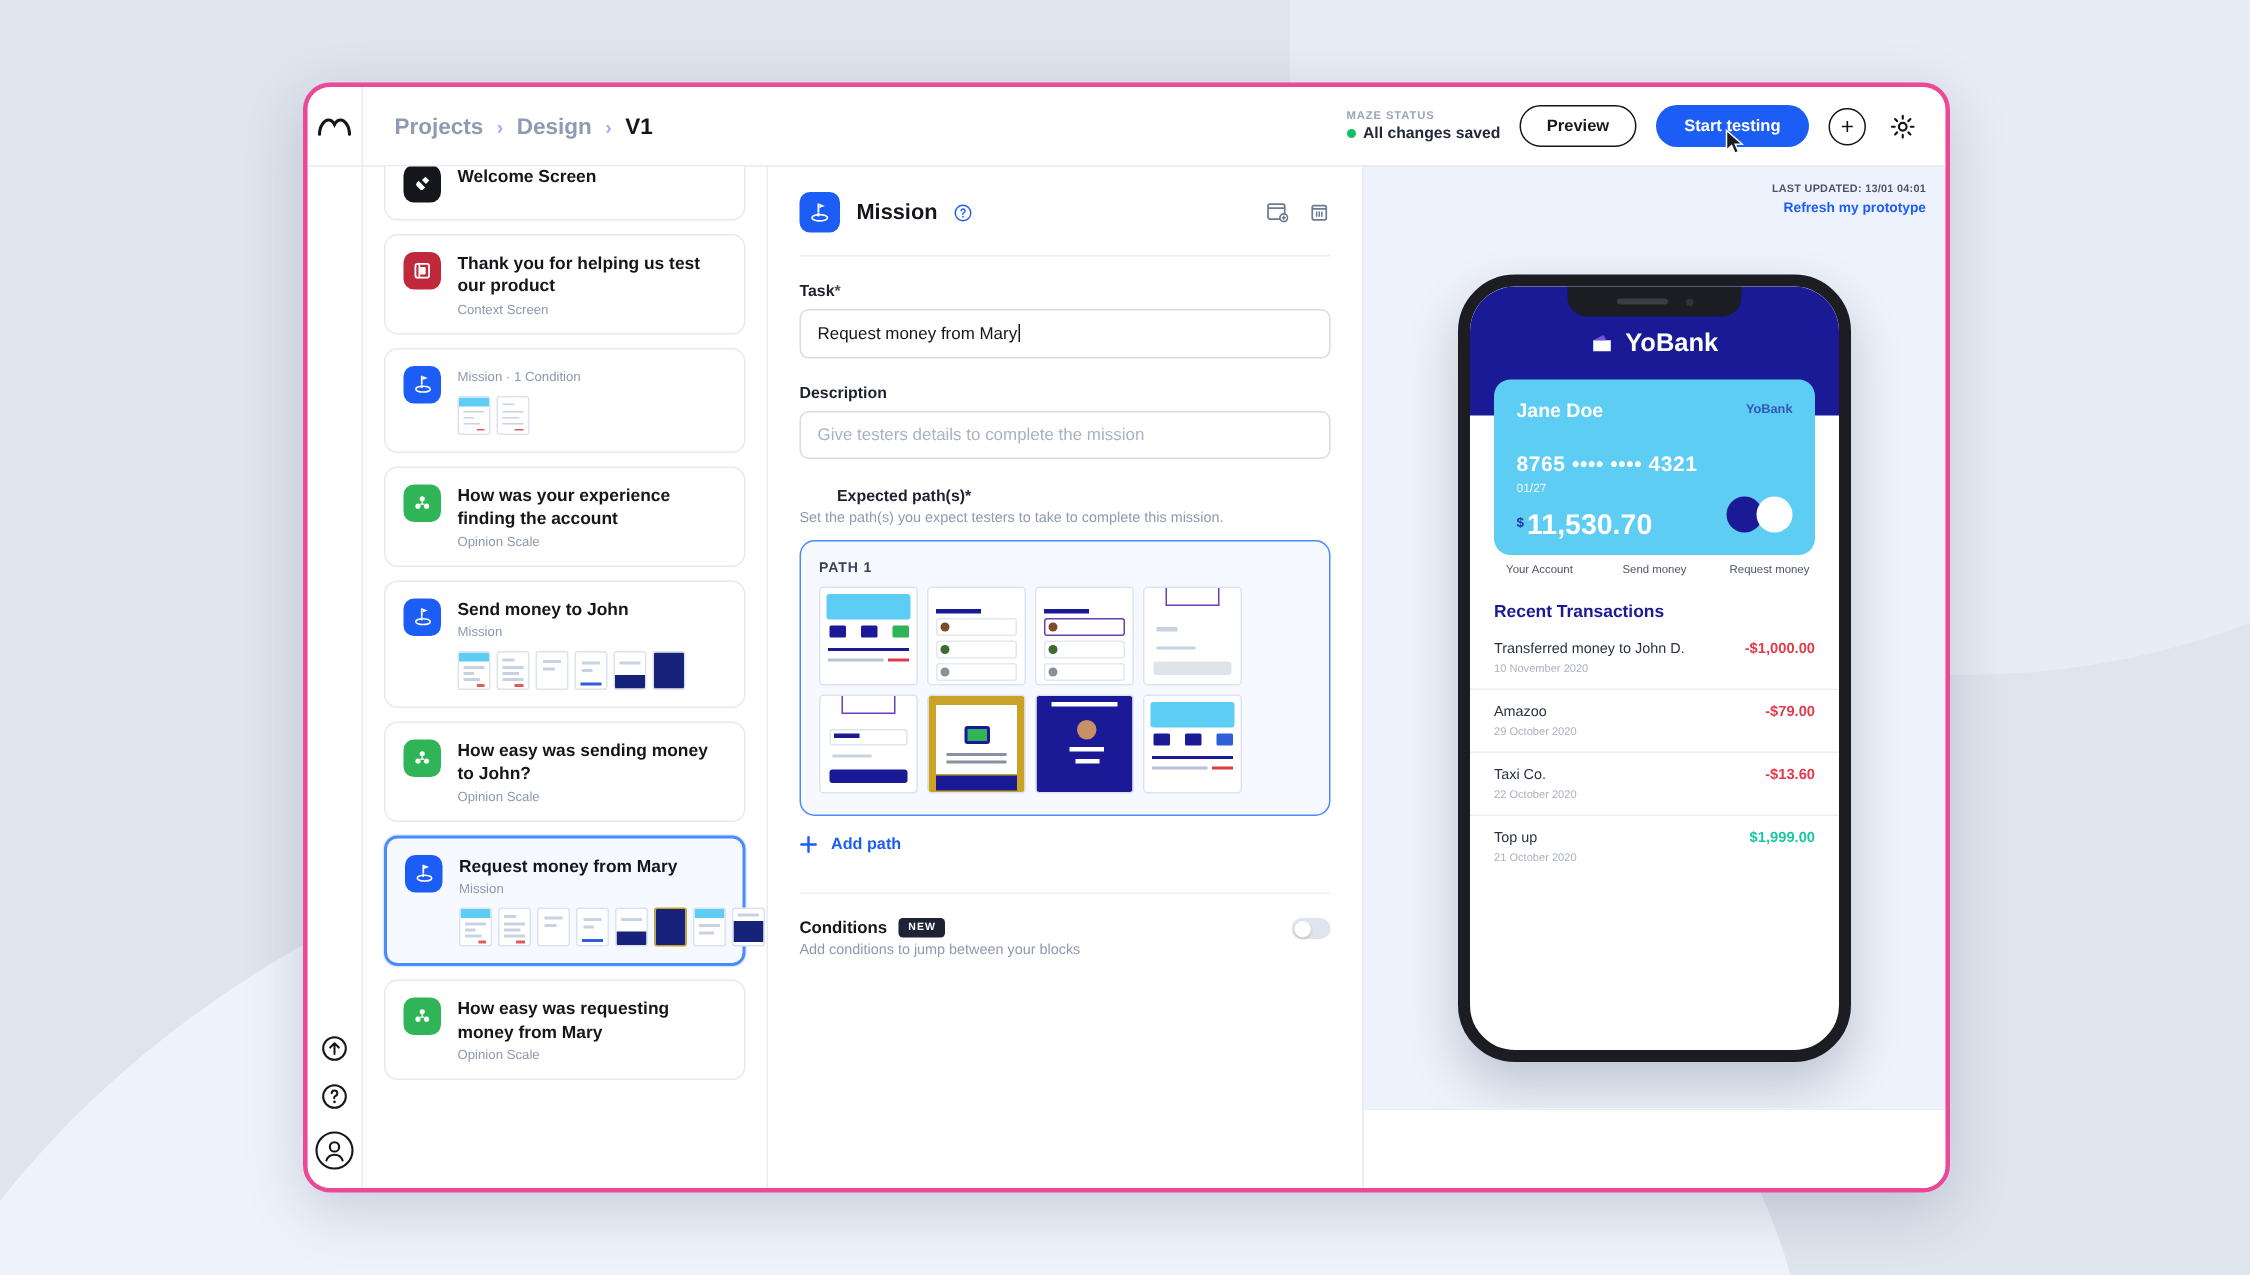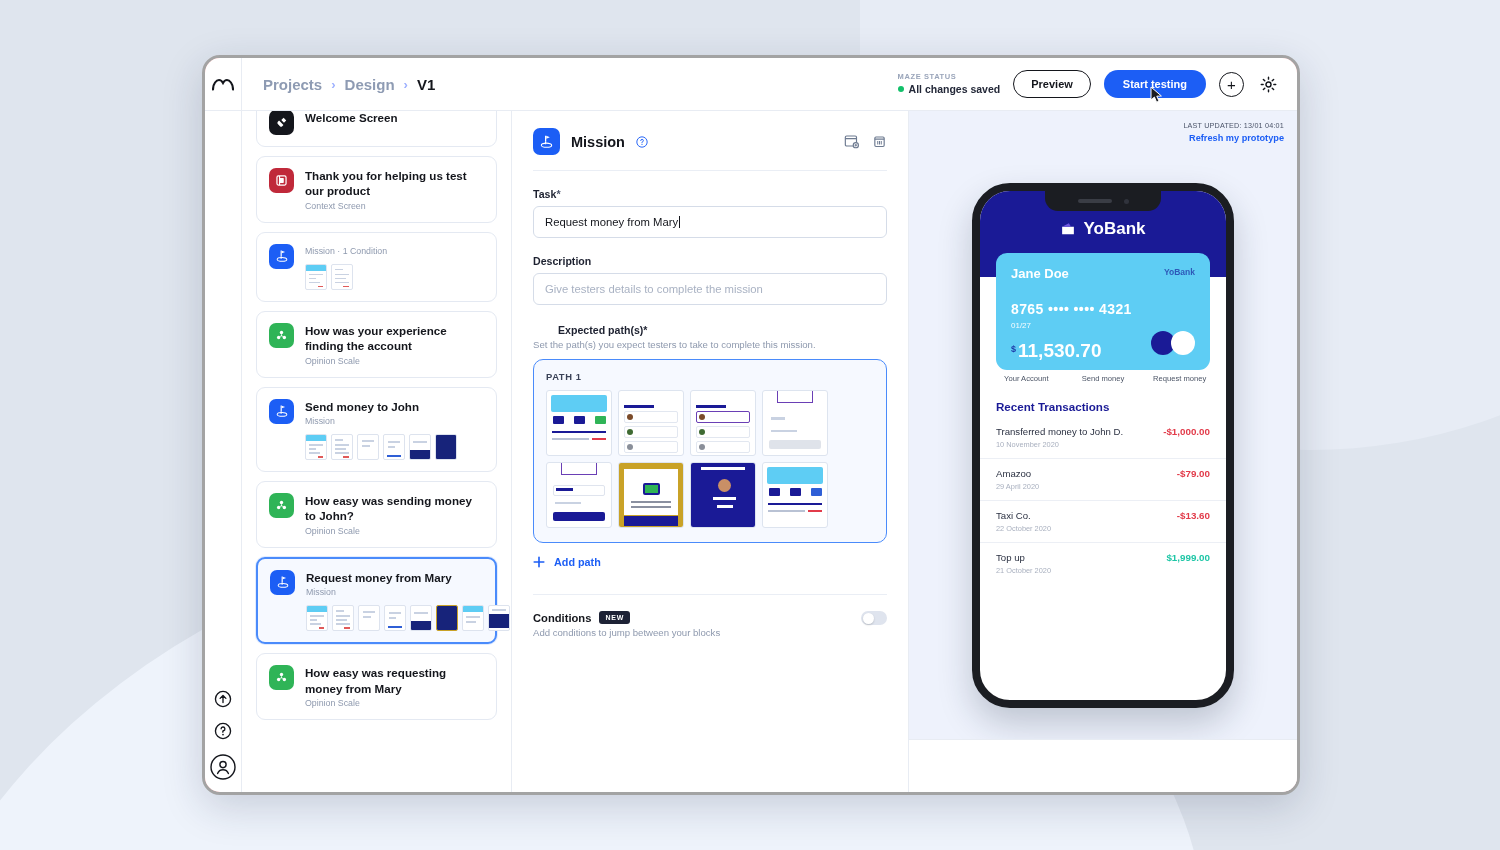--- a/index.html
+++ b/index.html
@@ -21,21 +21,21 @@
     position: absolute; right: -260px; top: -170px;
     width: 900px; height: 620px;
     background: #e7ecf5;
     border-radius: 0 0 50% 50% / 0 0 60% 60%;
   }
   
   .window {
     position: absolute; left: 202px; top: 55px;
     width: 1098px; height: 740px;
     background: #fca5a5;
-    border: 3px solid #a3a3a3;
+    border: 3px solid #ec4899;
     border-radius: 18px;
     overflow: hidden;
     display: flex; flex-direction: column;
     box-shadow: 0 12px 40px rgba(30,40,70,.18);
   }
   
   .topbar {
     height: 53px; min-height: 53px;
     display: flex; align-items: center;
     border-bottom: 1px solid #e8ecf3;
@@ -216,21 +216,21 @@
     box-shadow: 0 1px 2px rgba(0,0,0,.18);
   }
   
   .preview {
     flex: 1; background: #eef2fc; position: relative; overflow: hidden;
     display: flex; flex-direction: column; align-items: center;
   }
   .prev-meta {
     position: absolute; right: 13px; top: 10px; text-align: right; line-height: 1.5;
   }
-  .prev-meta .lu { font-size: 7.2px; font-weight: normal; color: #4a5368; letter-spacing: .2px; text-align: right; }
+  .prev-meta .lu { font-size: 7.2px; font-weight: bold; color: #4a5368; letter-spacing: .2px; text-align: right; }
   .prev-meta .rf { font-size: 9.2px; font-weight: bold; color: #1c5ef5; cursor: pointer; }
   .phone {
     width: 262px; height: 525px; margin-top: 72px;
     border: 8px solid #1b1d22; border-radius: 38px;
     background: #fff; position: relative; overflow: hidden;
     box-shadow: 0 16px 34px rgba(25,35,60,.22);
   }
   .notch {
     position: absolute; left: 50%; transform: translateX(-50%); top: 0;
     width: 116px; height: 20px; background: #1b1d22;
@@ -777,21 +777,21 @@
             <div class="tx">
               <div class="tx-l">
                 <div class="t1">Transferred money to John D.</div>
                 <div class="t2">10 November 2020</div>
               </div>
               <div class="tx-amt neg">-$1,000.00</div>
             </div>
             <div class="tx">
               <div class="tx-l">
                 <div class="t1">Amazoo</div>
-                <div class="t2">29 April 2020</div>
+                <div class="t2">29 October 2020</div>
               </div>
               <div class="tx-amt neg">-$79.00</div>
             </div>
             <div class="tx">
               <div class="tx-l">
                 <div class="t1">Taxi Co.</div>
                 <div class="t2">22 October 2020</div>
               </div>
               <div class="tx-amt neg">-$13.60</div>
             </div>

